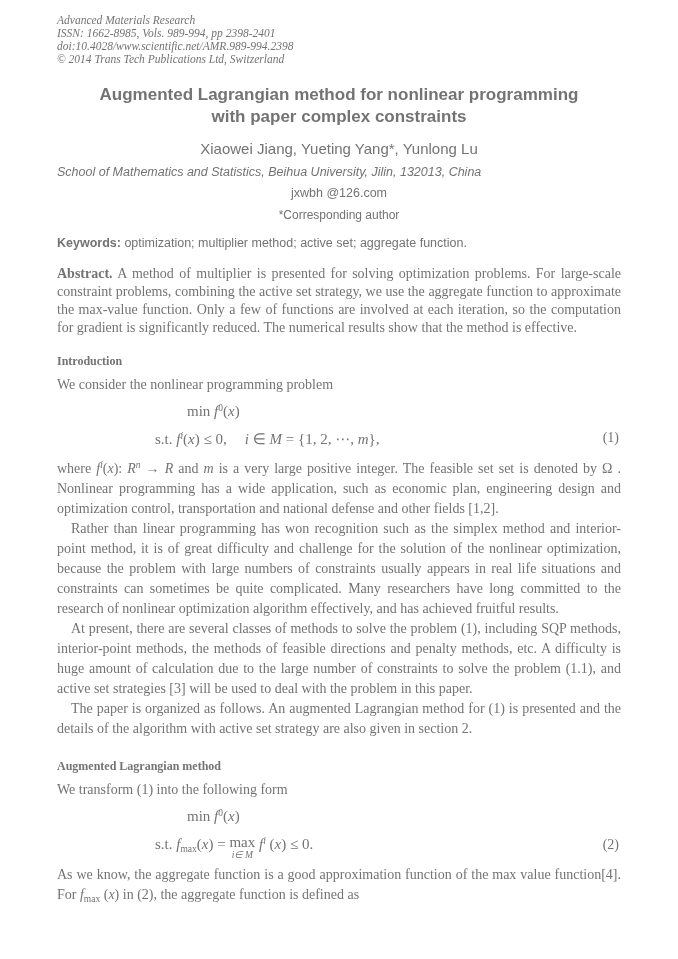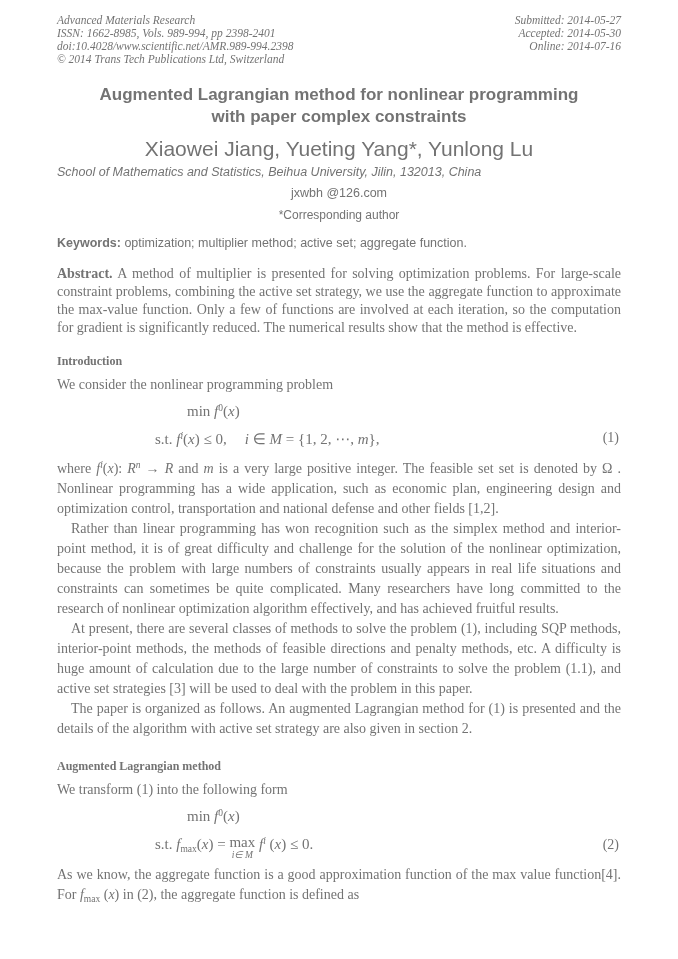--- a/index.html
+++ b/index.html
@@ -10,21 +10,21 @@
     font-family:"Liberation Serif", serif;
   }
   
   .hdr { display:flex; justify-content:space-between;
          font-style:italic; font-size:11.5px; line-height:13px;
          font-family:"Liberation Serif", serif; }
   .hdr-right { text-align:right; }
   
   .title { font-family:"Liberation Sans", sans-serif; font-weight:bold;
            font-size:17px; line-height:22px; text-align:center; margin:18px 8px 0; }
-  .authors { font-family:"Liberation Sans", sans-serif; font-size:21px;
+  .authors { font-family:"Liberation Sans", sans-serif; font-size:15px;
              line-height:19px; text-align:center; margin-top:11px; }
   .affiliation { font-family:"Liberation Sans", sans-serif; font-size:12.5px;
                  line-height:15px; text-align:left; margin-top:7px;font-style:italic; }
   .email { font-family:"Liberation Sans", sans-serif; font-size:12.5px;
            line-height:15px; text-align:center; margin-top:6px; }
   .corresponding { font-family:"Liberation Sans", sans-serif; font-size:12px;
                    line-height:14px; text-align:center; margin-top:7px; }
   
   .keywords { font-family:"Liberation Sans", sans-serif; font-size:12.5px;
               line-height:16px; margin:13px 0 0; }
@@ -60,25 +60,20 @@
 
 <div class="page">
 
   <header class="hdr">
     <div class="hdr-left">
       <div>Advanced Materials Research</div>
       <div>ISSN: 1662-8985, Vols. 989-994, pp 2398-2401</div>
       <div>doi:10.4028/www.scientific.net/AMR.989-994.2398</div>
       <div>© 2014 Trans Tech Publications Ltd, Switzerland</div>
     </div>
-    <div class="hdr-right">
-      <div>Submitted: 2014-05-27</div>
-      <div>Accepted: 2014-05-30</div>
-      <div>Online: 2014-07-16</div>
-    </div>
   </header>
 
   <h1 class="title"><span>Augmented Lagrangian method for nonlinear programming</span><br><span>with paper complex constraints</span></h1>
 
   <div class="authors">Xiaowei Jiang, Yueting Yang*, Yunlong Lu</div>
   <div class="affiliation">School of Mathematics and Statistics, Beihua University, Jilin, 132013, China</div>
   <div class="email">jxwbh @126.com</div>
   <div class="corresponding">*Corresponding author</div>
 
   <p class="keywords"><b>Keywords:</b><span> optimization; multiplier method; active set; aggregate function.</span></p>

